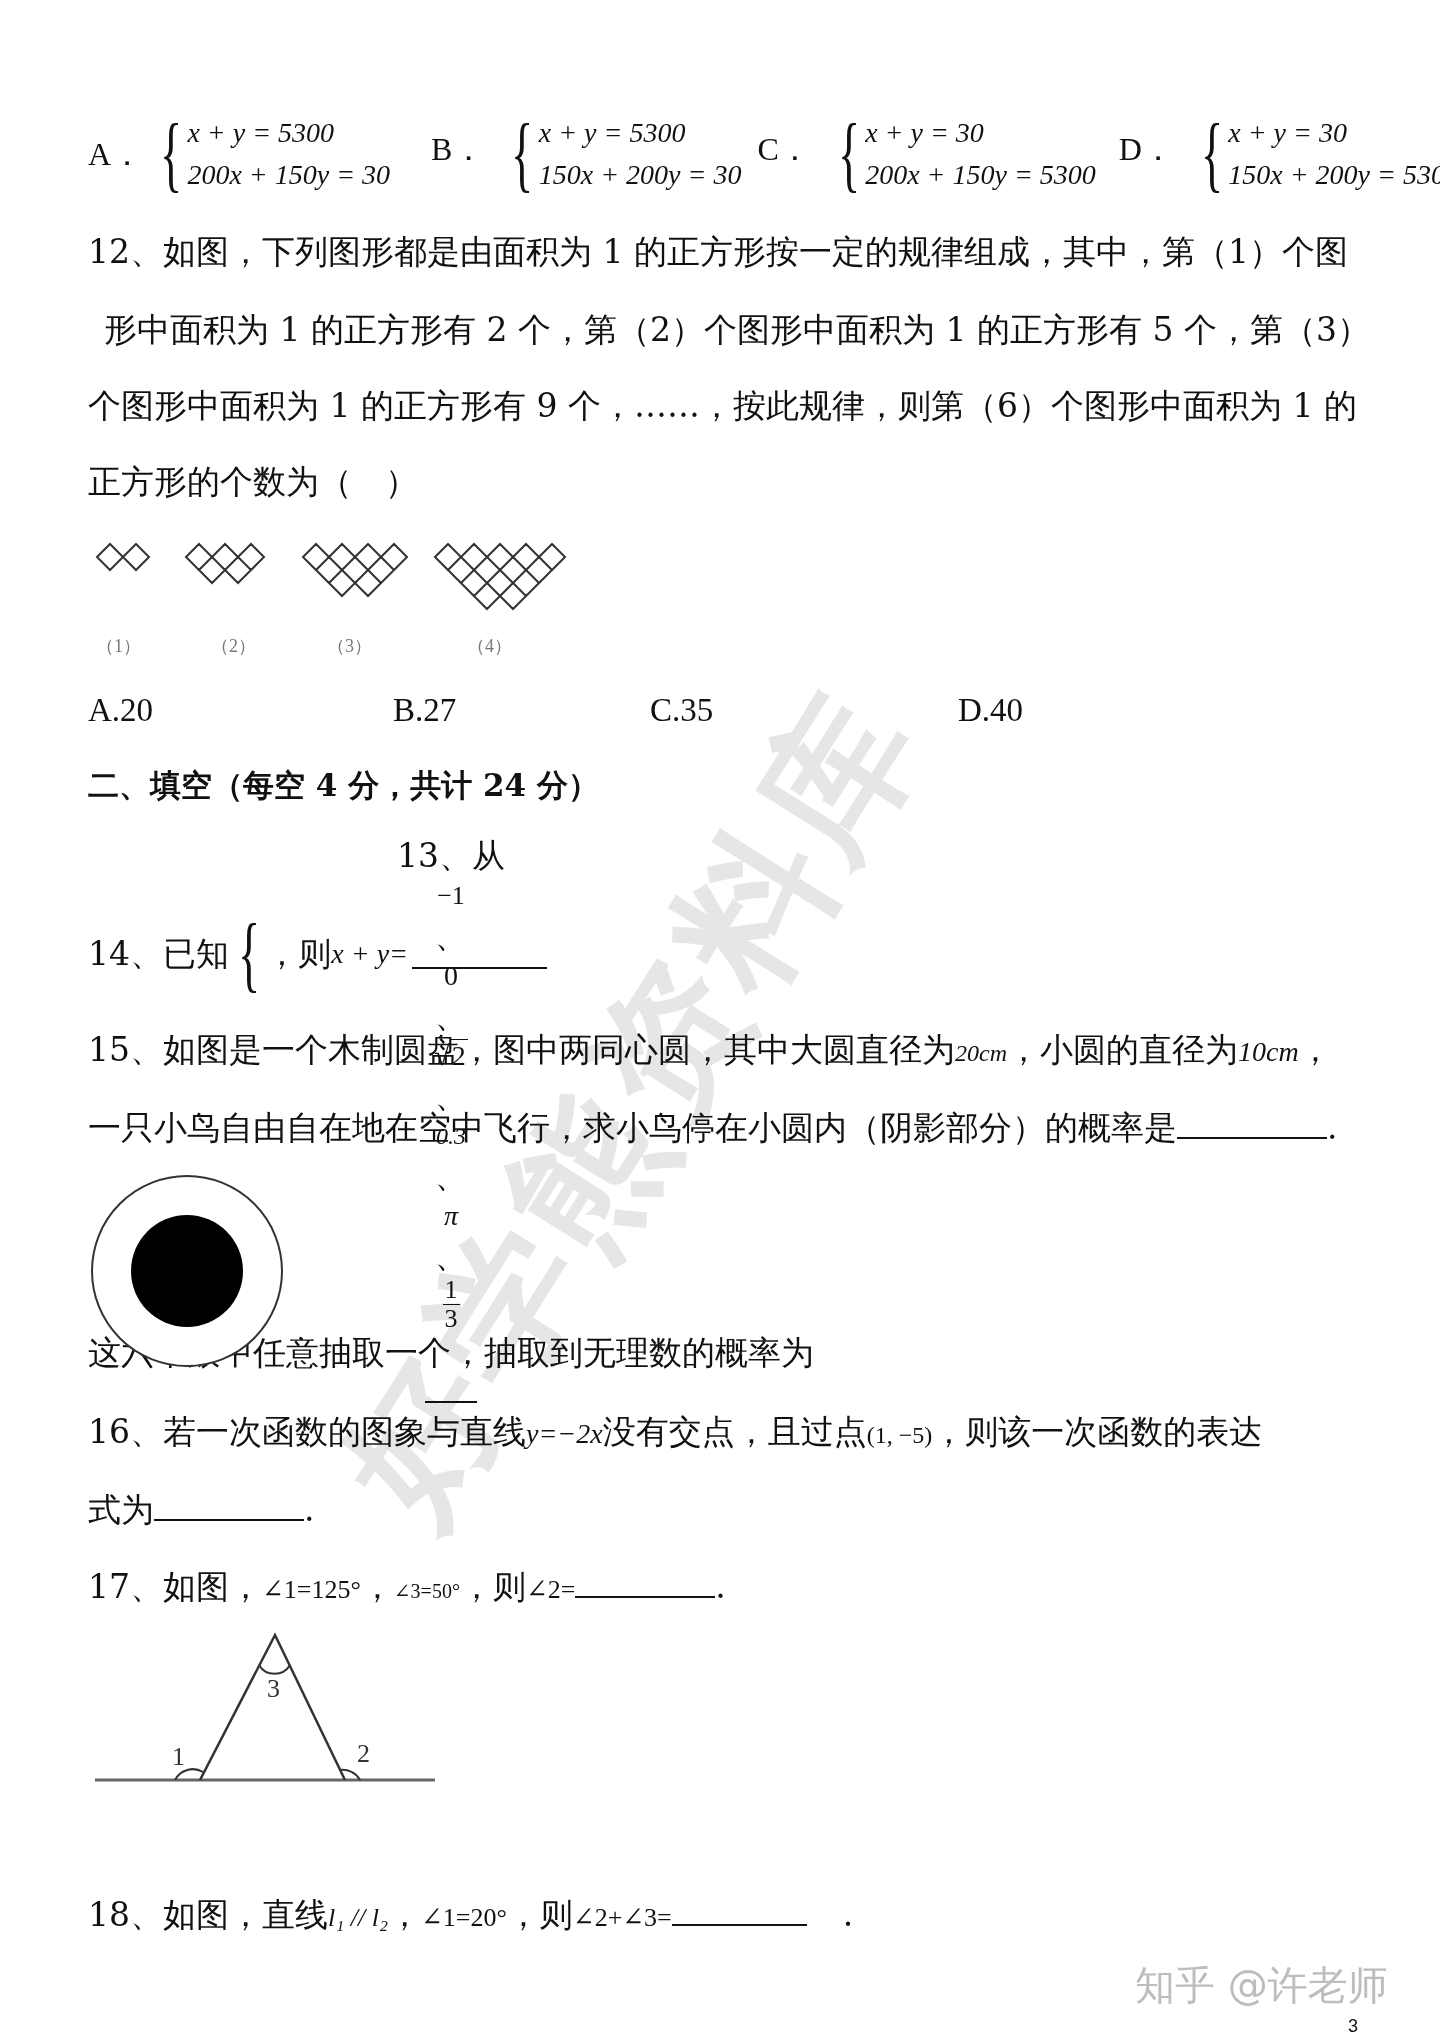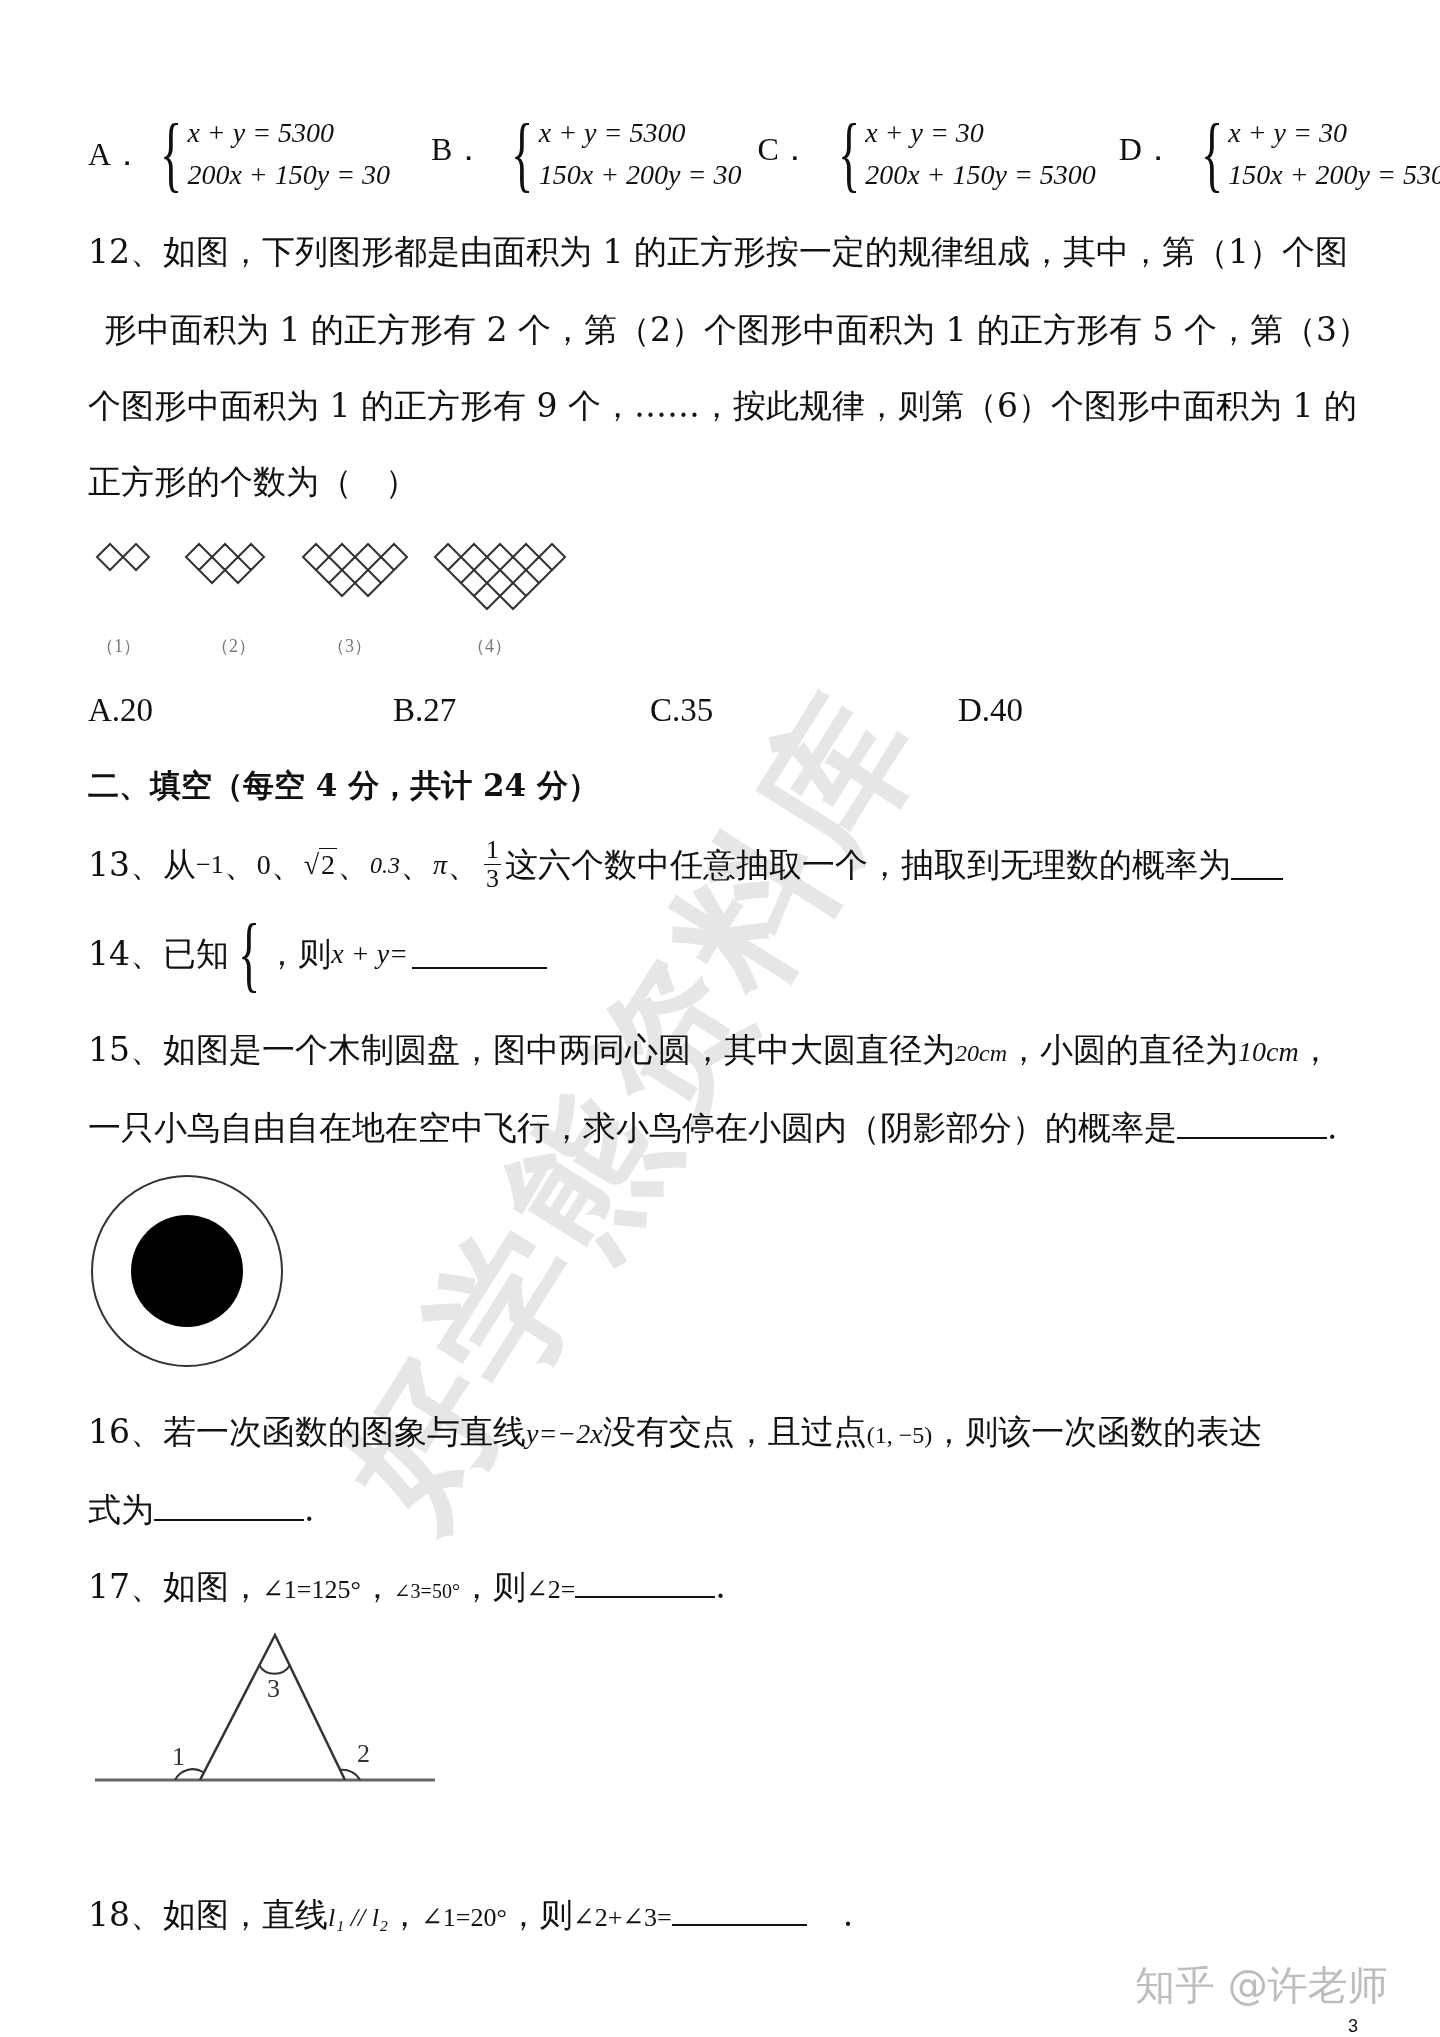--- a/index.html
+++ b/index.html
@@ -90,21 +90,21 @@
 <div class="abs fig-label" style="left:327px;top:634px;">（3）</div>
 <div class="abs fig-label" style="left:467px;top:634px;">（4）</div>
 
 <div class="abs txt mr" style="left:88px;top:690px;">A.20</div>
 <div class="abs txt mr" style="left:393px;top:690px;">B.27</div>
 <div class="abs txt mr" style="left:650px;top:690px;">C.35</div>
 <div class="abs txt mr" style="left:958px;top:690px;">D.40</div>
 
 <div class="abs txt bold" style="left:88px;top:765px;font-size:31px;">二、填空（每空 4 分，共计 24 分）</div>
 
-<div class="abs txt" style="left:88px;top:836px;display:flex;align-items:center;">
+<div class="abs txt" style="left:88px;top:836px;display:flex;align-items:center;flex-direction:column;">
   <span>13、从</span>
   <span class="mr" style="font-size:26px;">−1</span>
   <span>、</span>
   <span class="mr" style="font-size:28px;">0</span>
   <span>、</span>
   <span class="sqrt" style="font-size:28px;">√<span class="rad">2</span></span>
   <span>、</span>
   <span class="mr" style="font-size:24px;font-style:italic;">0.3</span>
   <span>、</span>
   <span class="m" style="font-size:28px;">π</span>

